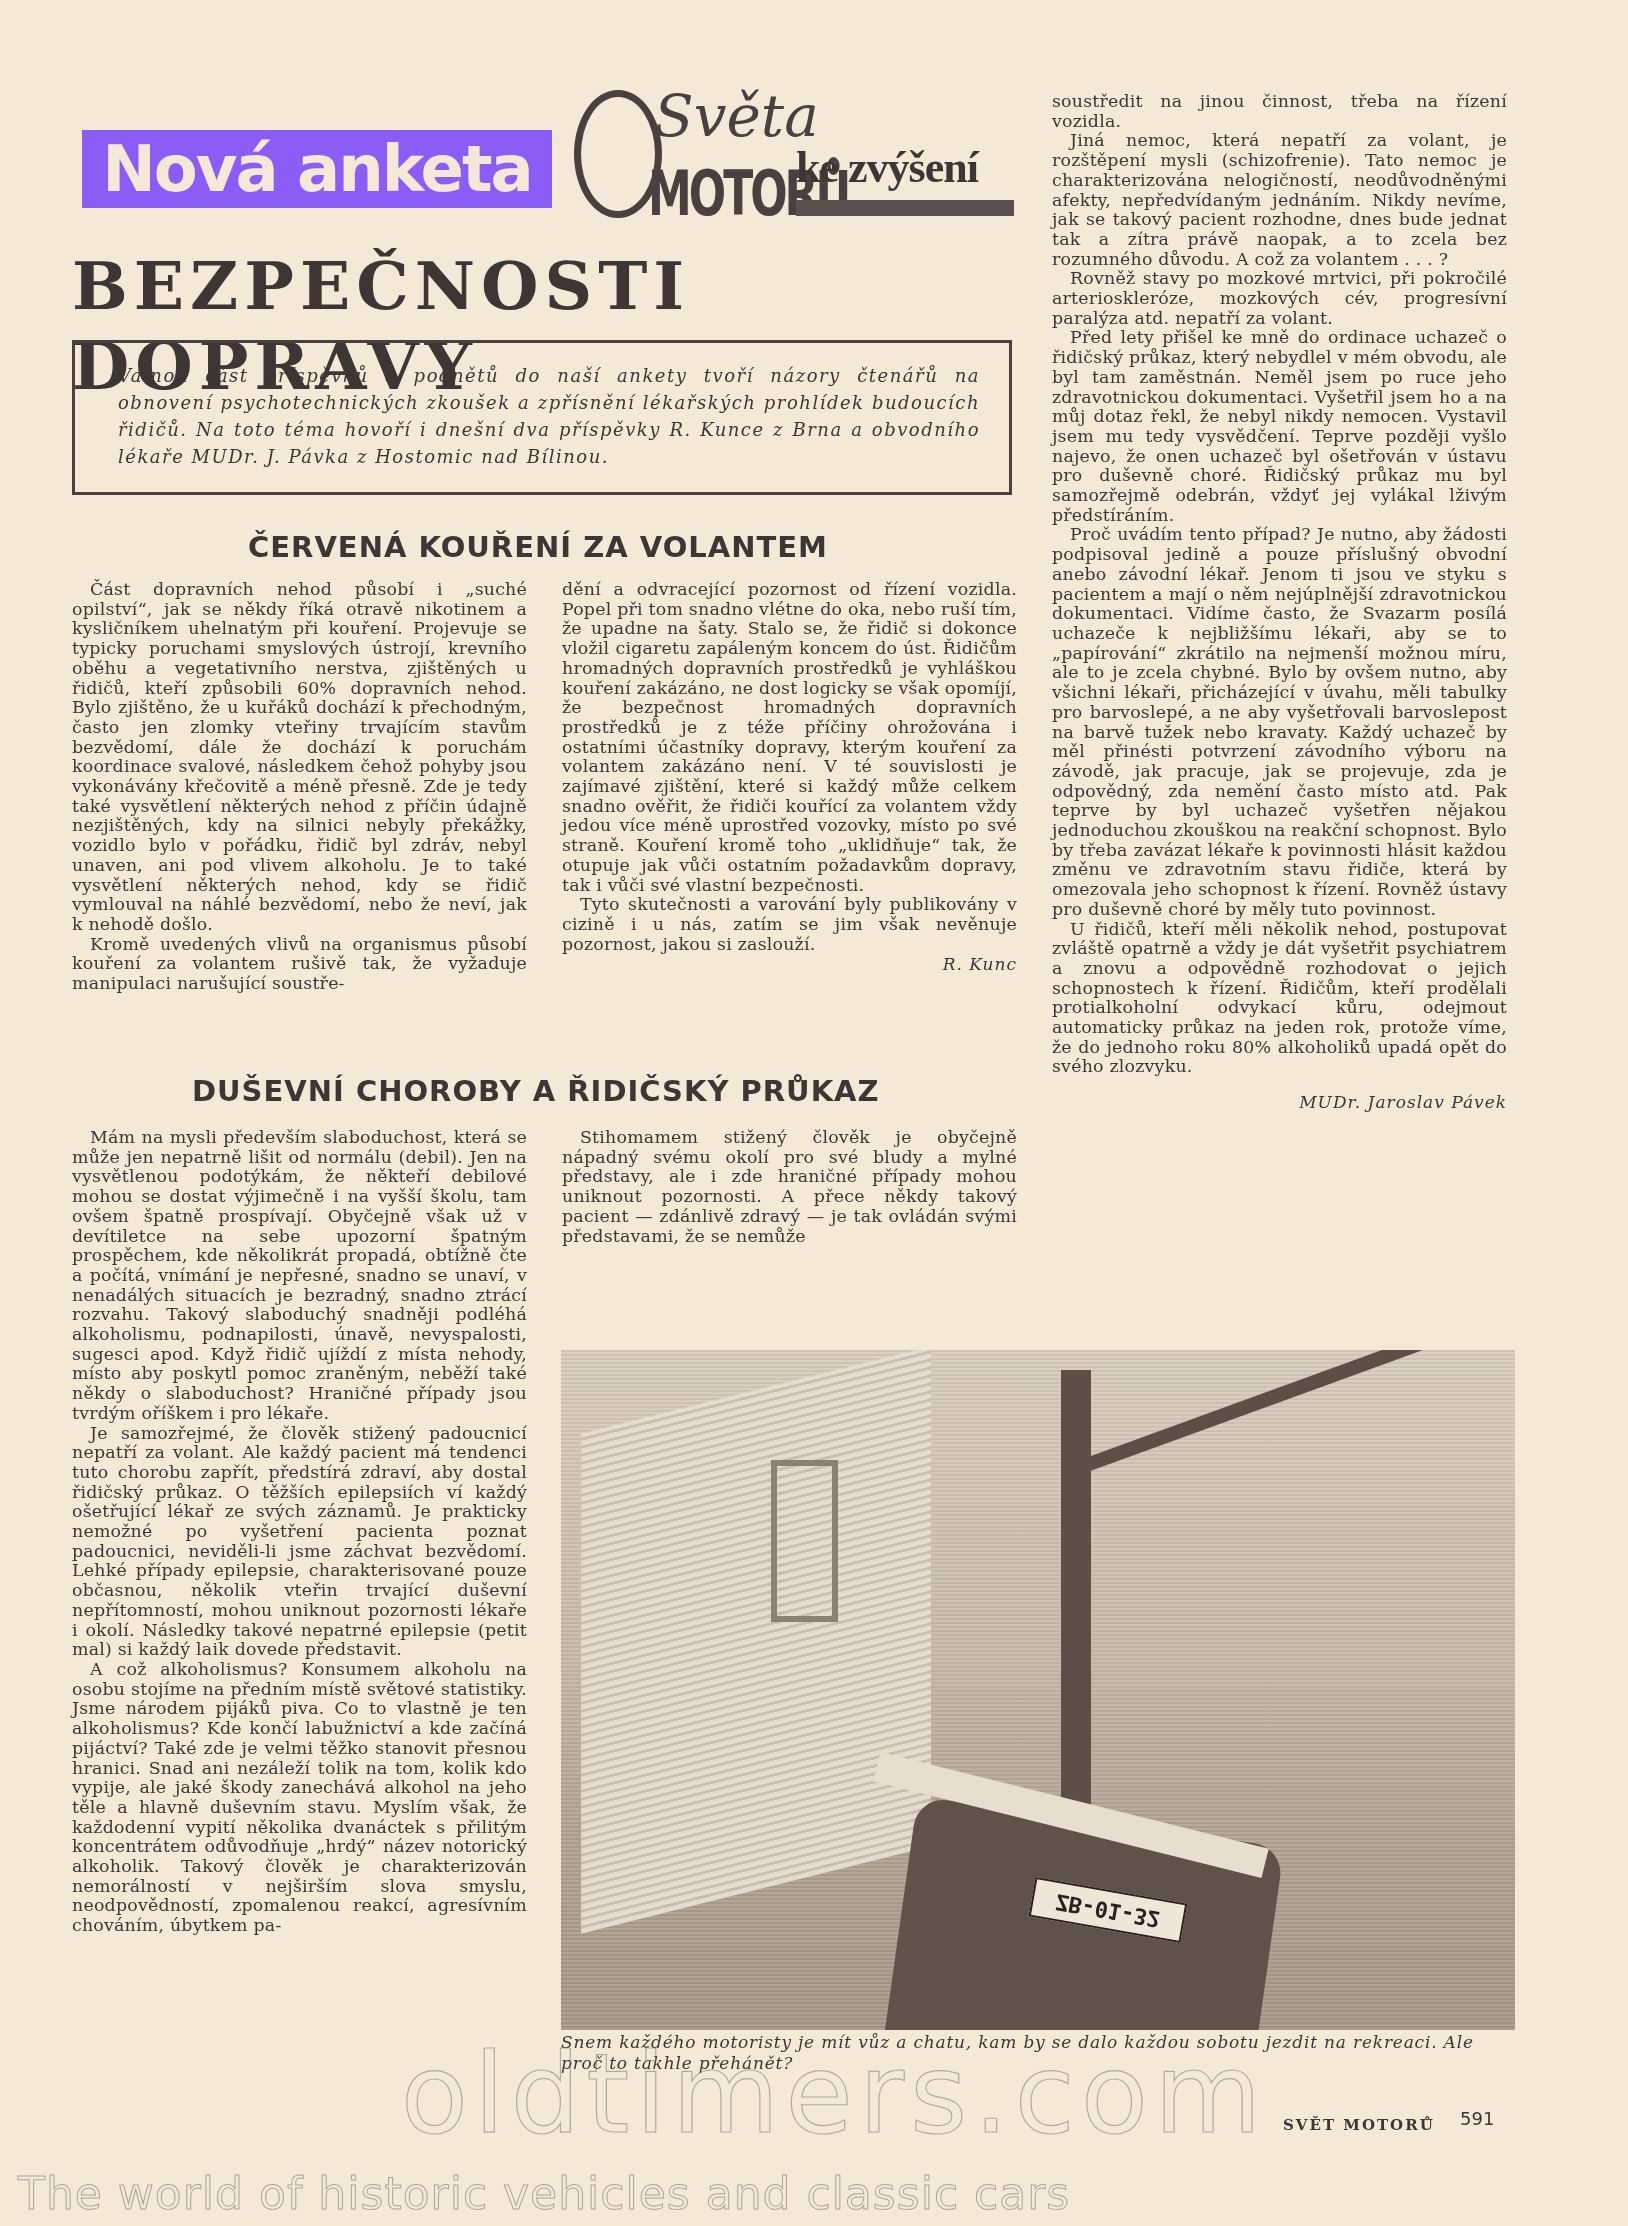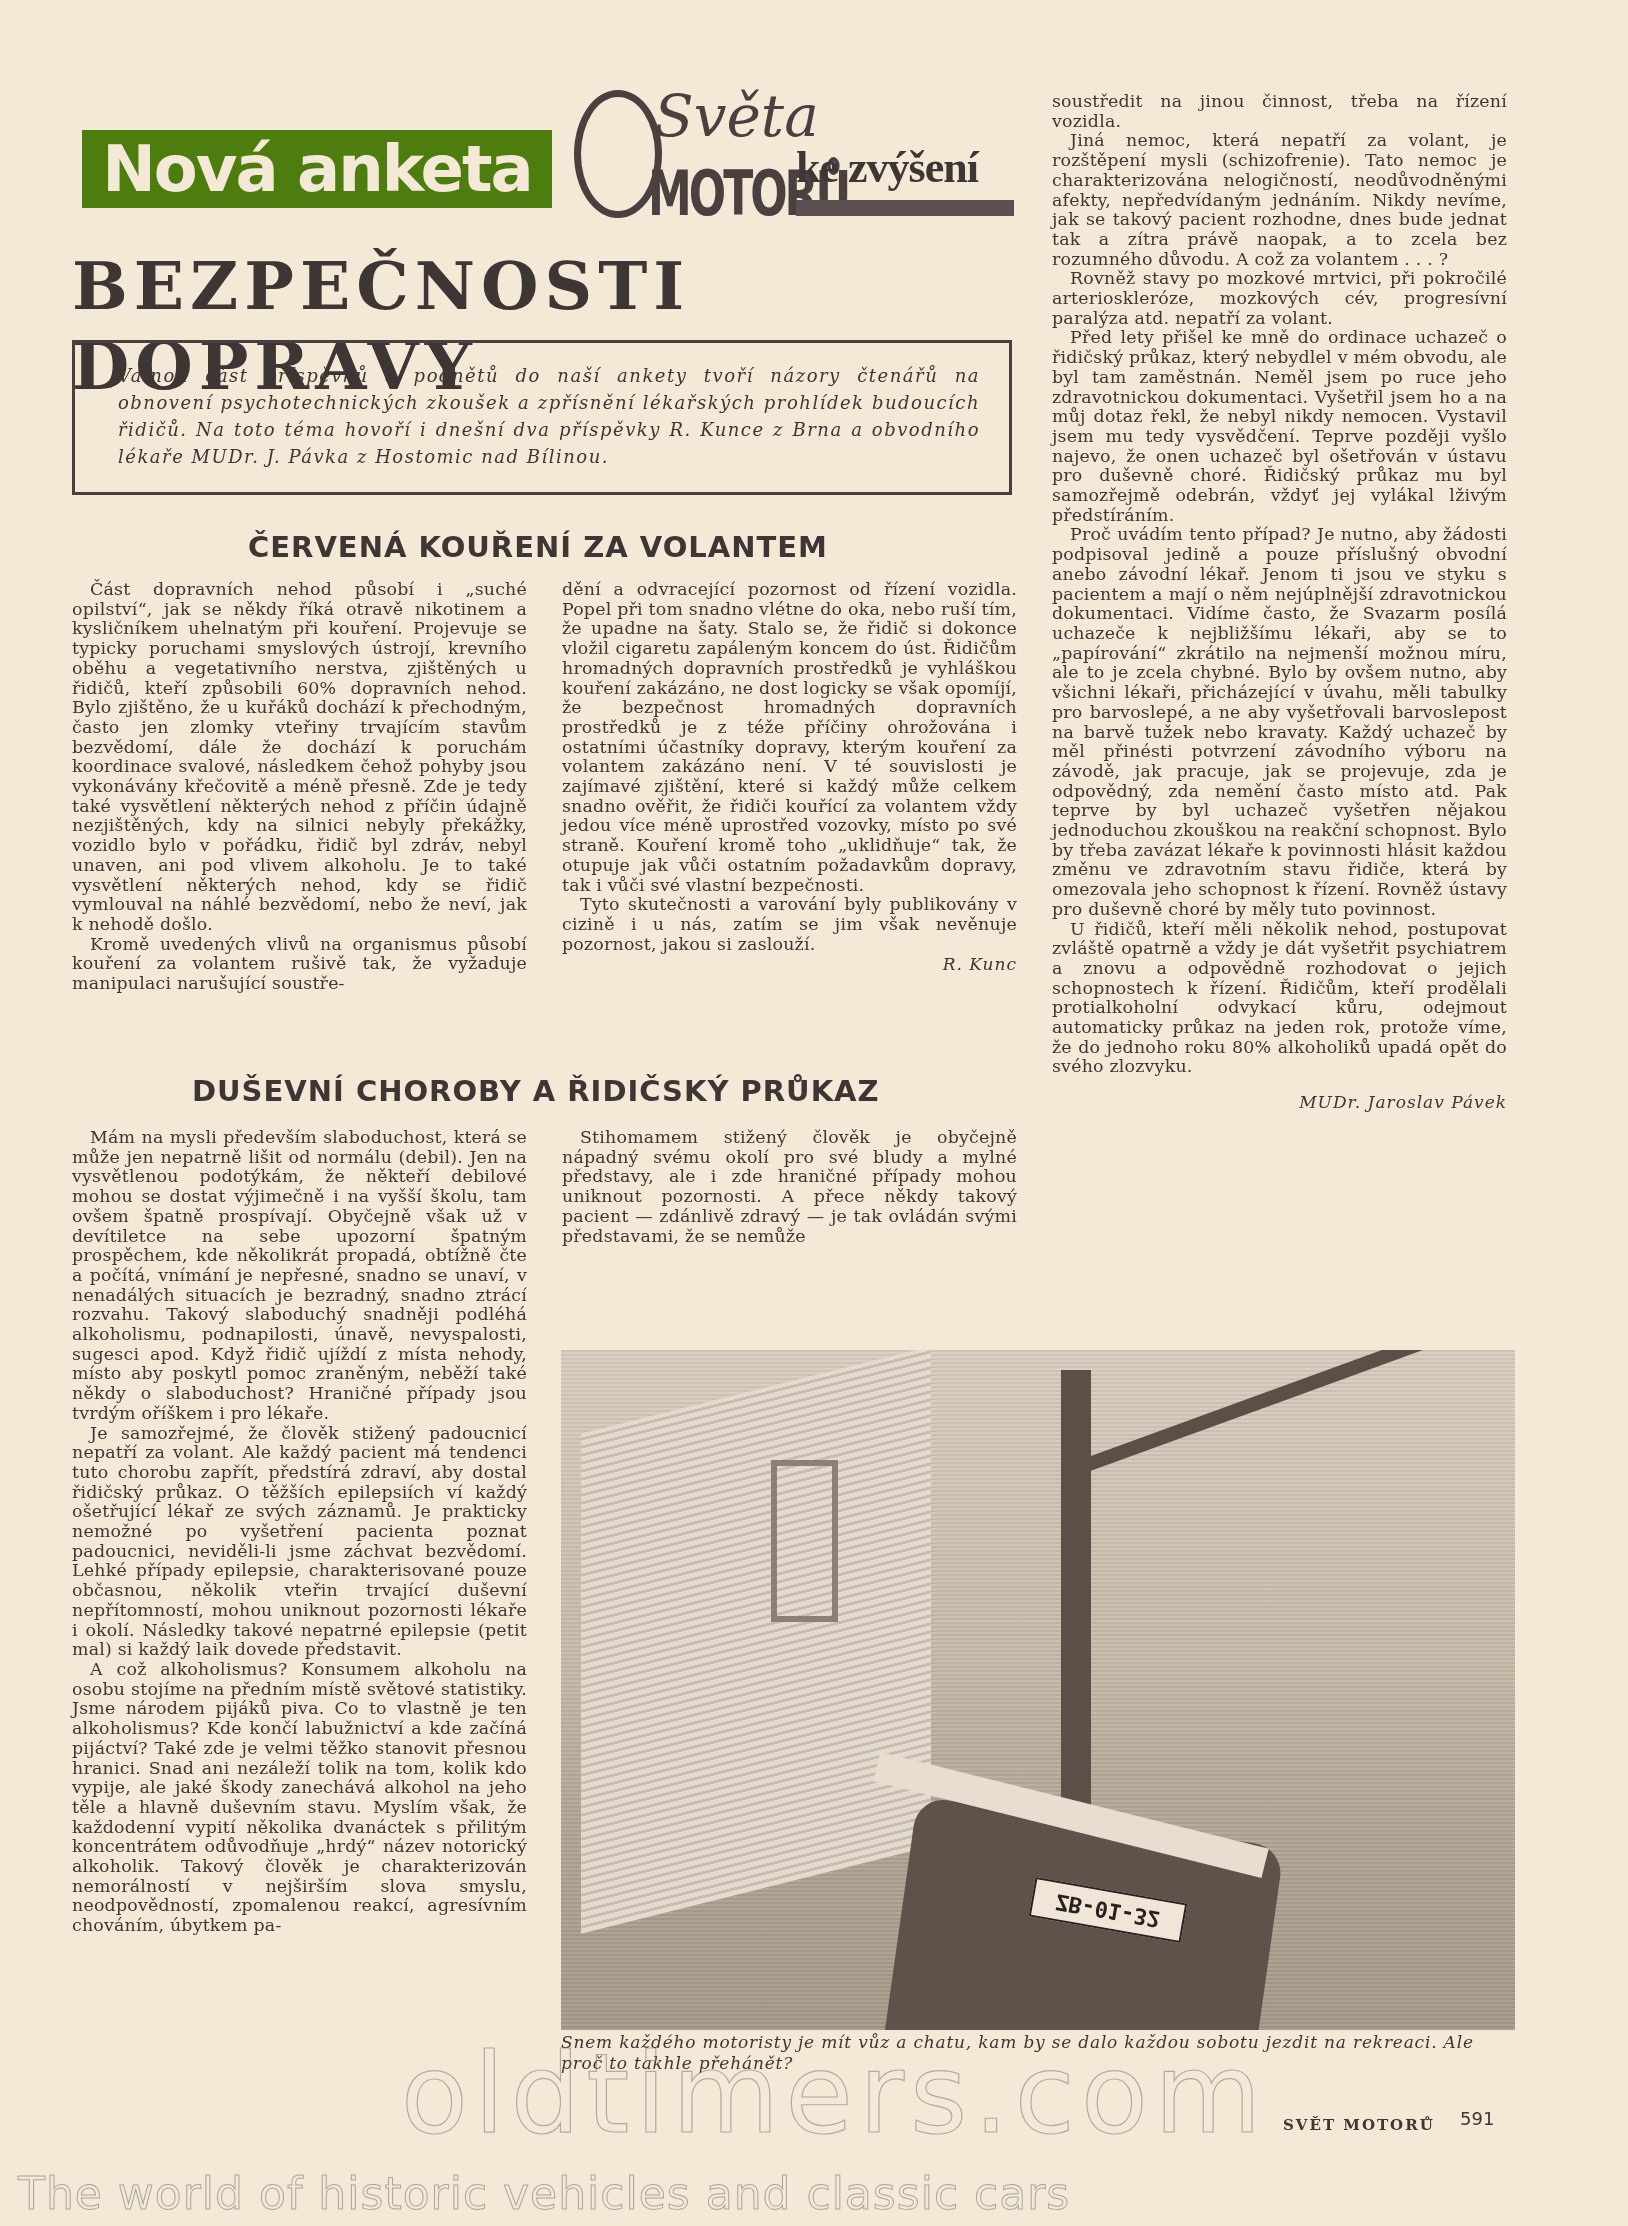--- a/index.html
+++ b/index.html
@@ -11,21 +11,21 @@
   }
   .abs { position: absolute; }
   .para { font-size: 17.4px; line-height: 19.7px; text-align: justify; margin: 0; letter-spacing: 0.2px; }
   .para p { margin: 0; text-indent: 18px; }
   .para p.noindent { text-indent: 0; }
   .sig { font-style: italic; text-align: right; font-size: 17px; line-height: 20px; letter-spacing: 1px; }
 
   
   .hdr-nova {
     left: 82px; top: 130px; width: 470px; height: 78px;
-    background: #4d7c0f; color: #f3e9d6;
+    background: #8b5cf6; color: #f3e9d6;
     font-family: "DejaVu Sans", sans-serif; font-weight: bold;
     font-size: 64px; line-height: 78px; text-align: center; letter-spacing: -2px;
   }
   .logo { left: 574px; top: 90px; width: 210px; height: 135px; }
   .logo-emblem { left: 0; top: 0; width: 88px; height: 128px; border: 7px solid #4a4040; border-radius: 50%; box-sizing: border-box; }
   .logo-script { left: 80px; top: -8px; font-family: "DejaVu Serif", serif; font-style: italic; font-size: 58px; color: #4a4040; }
   .logo-motoru { left: 74px; top: 68px; font-family: "DejaVu Sans", sans-serif; font-weight: bold; font-size: 44px; color: #4a4040; letter-spacing: -3px; transform: scaleY(1.4); transform-origin: top left; }
   .hdr-ke { left: 796px; top: 142px; font-family: Liberation Serif, serif; font-weight: bold; font-size: 44px; color: #3e3535; letter-spacing: -1px; }
   .hdr-bar { left: 796px; top: 200px; width: 218px; height: 16px; background: #5a5050; }
   .hdr-title { left: 72px; top: 246px; width: 950px; font-family: "DejaVu Serif", serif; font-weight: bold; font-size: 66px; line-height: 80px; letter-spacing: 6px; color: #3e3535; }

